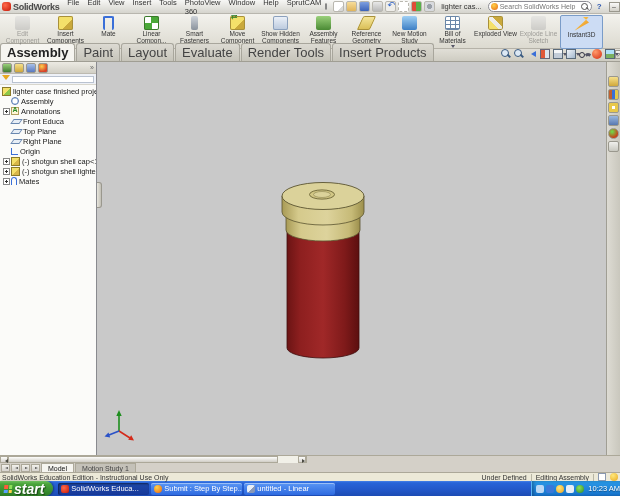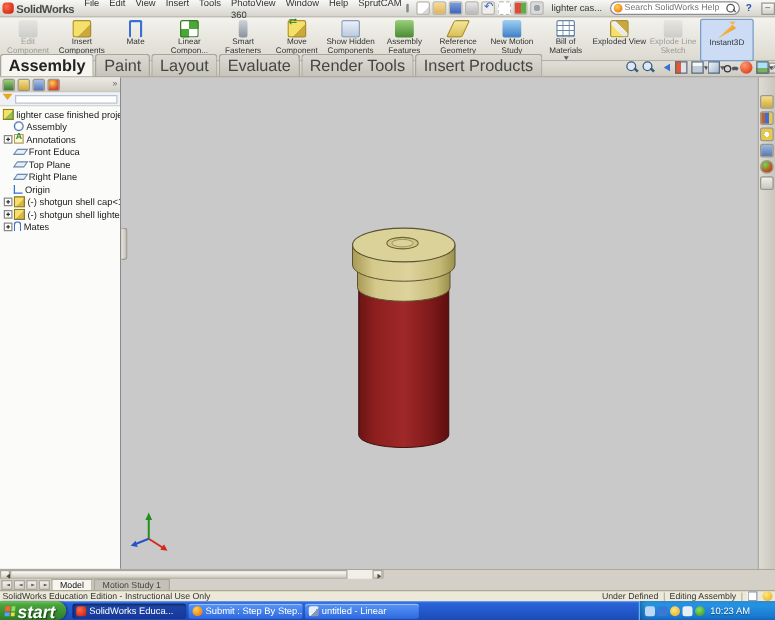--- a/index.html
+++ b/index.html
@@ -158,21 +158,21 @@
   .flag i{display:block;}
   .flag .f1{background:#ff5a3c;}.flag .f2{background:#8ce05a;}.flag .f3{background:#5aa0ff;}.flag .f4{background:#ffd24a;}
   .startlabel{color:#fff;font-weight:bold;font-style:italic;font-size:14px;text-shadow:1px 1px 1px rgba(0,0,0,.5);}
   .tasks{display:flex;gap:2px;align-items:center;margin-left:5px;}
   .taskbtn{width:91px;height:12px;display:flex;align-items:center;gap:2px;padding:4px 3px;border-radius:2px;background:linear-gradient(#5a96f4,#3identifier 60%,#2e6ae0);background:linear-gradient(#5a96f4,#2e6ae0);box-shadow:inset 0 1px 0 rgba(255,255,255,.4);color:#fff;font-size:7.5px;white-space:nowrap;overflow:hidden;}
   .taskbtn.active{background:linear-gradient(#1e48a8,#16389a);box-shadow:inset 1px 1px 2px rgba(0,0,0,.5);}
   .tico{width:8px;height:8px;flex:0 0 auto;border-radius:2px;}
   .tico-sw{background:radial-gradient(circle at 35% 35%,#ff6a4a,#c41808);}
   .tico-web{background:radial-gradient(circle at 35% 30%,#ffd24a,#e86410);border-radius:50%;}
   .tico-paint{background:linear-gradient(135deg,#e8eef6 55%,#8898b8 55%);}
-  .tray{margin-left:auto;display:flex;align-items:center;gap:2px;background:linear-gradient(#2a9ae8,#1572cc);border-left:1px solid #5ab4f4;box-shadow:inset 2px 0 3px rgba(0,0,0,.25);padding:0 20px 0 4px;}
+  .tray{margin-left:auto;display:flex;align-items:center;gap:2px;background:linear-gradient(#2a9ae8,#1572cc);border-left:1px solid #5ab4f4;box-shadow:inset 2px 0 3px rgba(0,0,0,.25);padding:0 0 0 4px;}
   .tri{width:8px;height:8px;border-radius:2px;}
   .tri1{background:#bcd8f4;}.tri2{background:#3a78d8;}.tri3{background:radial-gradient(circle at 40% 35%,#ffe87a,#e8a020);border-radius:50%;}.tri4{background:#e8eef6;}.tri5{background:radial-gradient(circle at 40% 35%,#8ce05a,#2a8a2a);border-radius:50%;}
   .clock{color:#fff;font-size:7.5px;margin-left:2px;white-space:nowrap;text-shadow:0 1px 1px rgba(0,0,0,.4);}
 </style>
 </head>
 <body>
 
 <div class="screen">
 
   <div class="titlebar">

